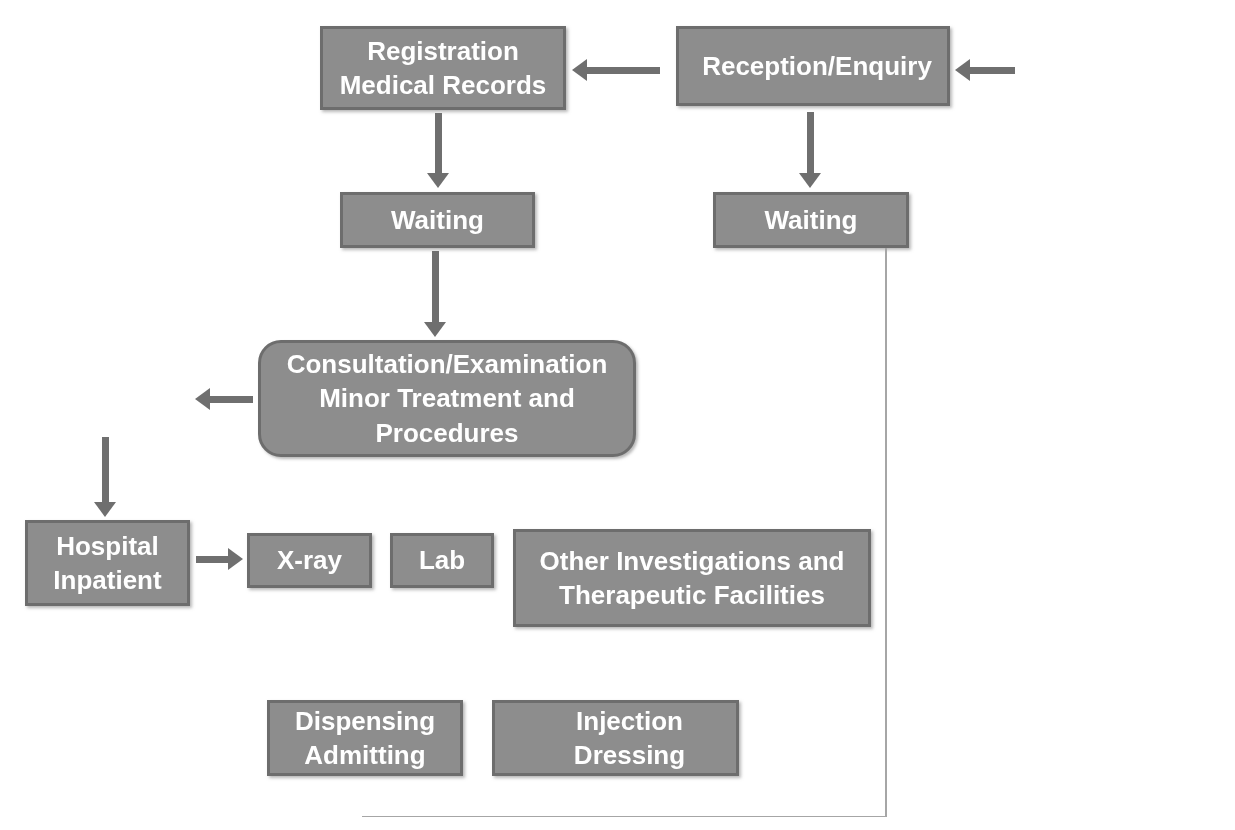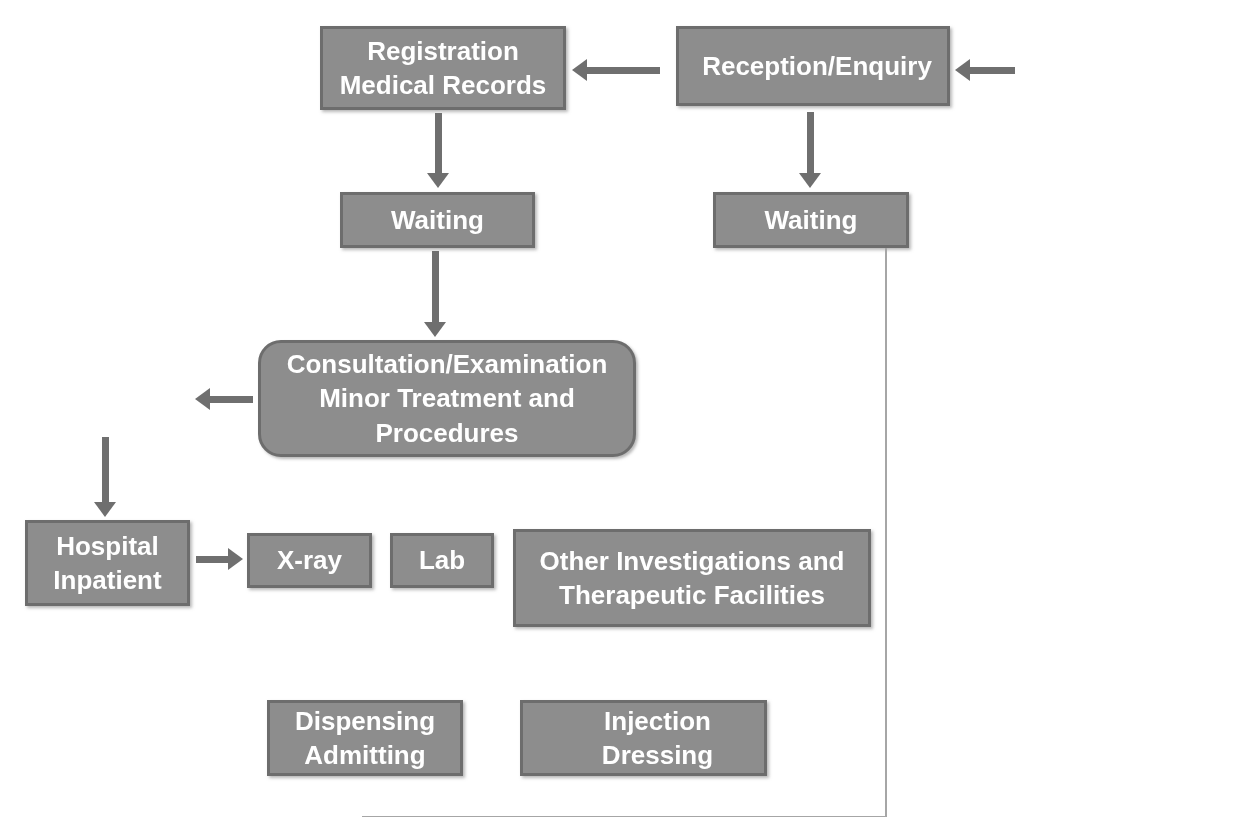--- a/index.html
+++ b/index.html
@@ -41,21 +41,21 @@
   .n-outpatient   { left: 1017px;top: 26px;  width: 170px; height: 84px; }
   .n-waiting-l    { left: 340px; top: 192px; width: 195px; height: 56px; }
   .n-waiting-r    { left: 713px; top: 192px; width: 196px; height: 56px; }
   .n-consultation { left: 258px; top: 340px; width: 378px; height: 117px; border-radius: 23px; }
   .n-admitting    { left: 25px;  top: 362px; width: 164px; height: 72px; }
   .n-hospital     { left: 25px;  top: 520px; width: 165px; height: 86px; }
   .n-xray         { left: 247px; top: 533px; width: 125px; height: 55px; }
   .n-lab          { left: 390px; top: 533px; width: 104px; height: 55px; }
   .n-other        { left: 513px; top: 529px; width: 358px; height: 98px; }
   .n-dispensing   { left: 267px; top: 700px; width: 196px; height: 76px; }
-  .n-injection    { left: 520px; top: 700px; width: 247px; height: 76px; padding-left: 28px; }
+  .n-injection    { left: 492px; top: 700px; width: 247px; height: 76px; padding-left: 28px; }
 
   
   .arrow { position: absolute; display: flex; }
   .arrow .stem { background: var(--arrow); }
   .arrow.h { flex-direction: row; align-items: center; height: 22px; }
   .arrow.h .stem { flex: 1; height: 7px; }
   .arrow.v { flex-direction: column; align-items: center; width: 22px; }
   .arrow.v .stem { flex: 1; width: 7px; }
   .head { width: 0; height: 0; }
   .arrow.left .head {

